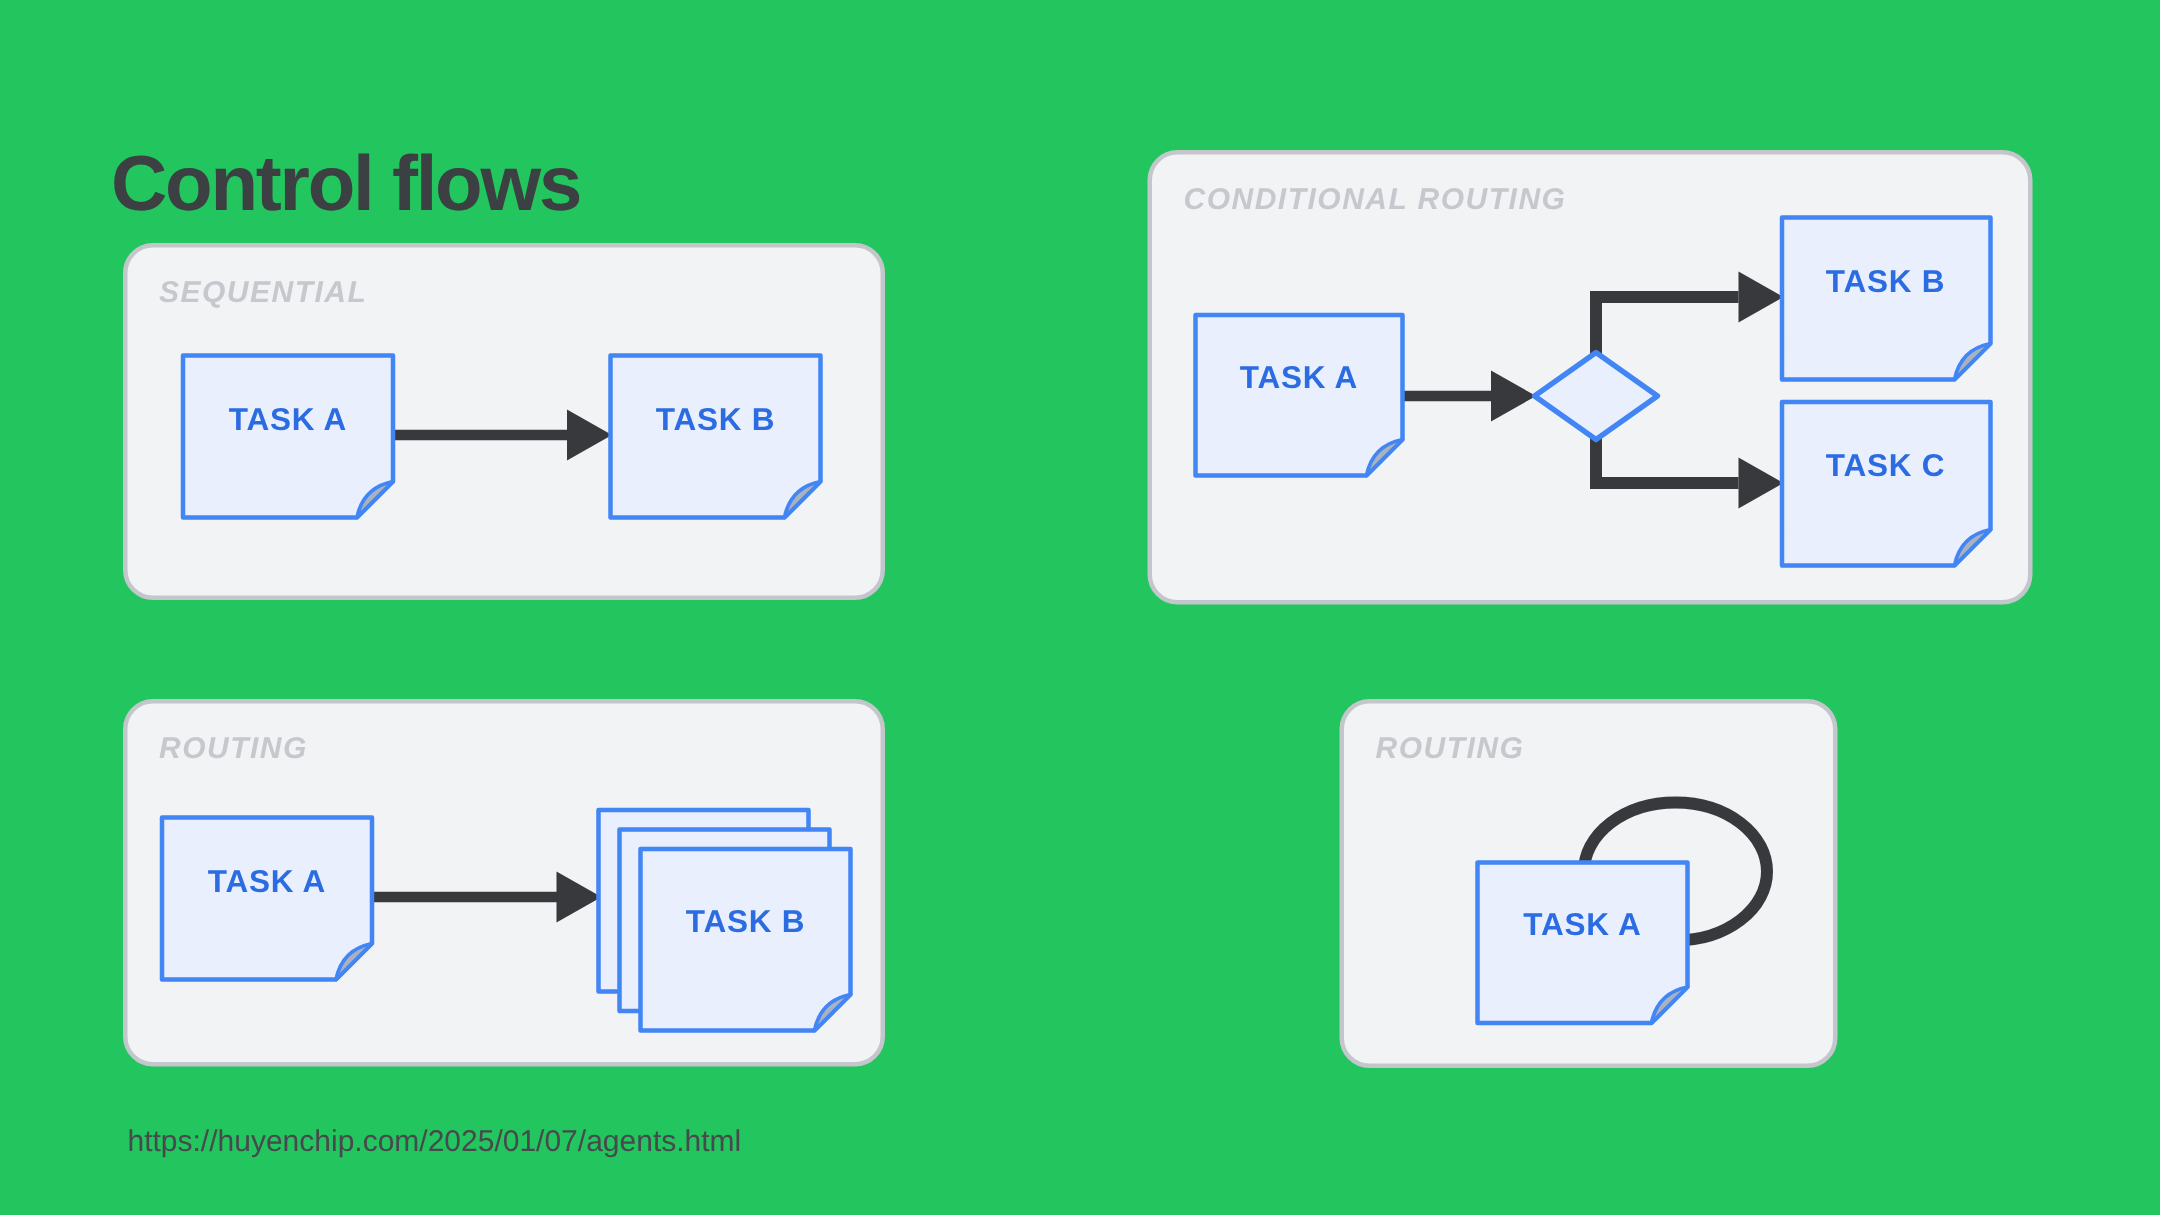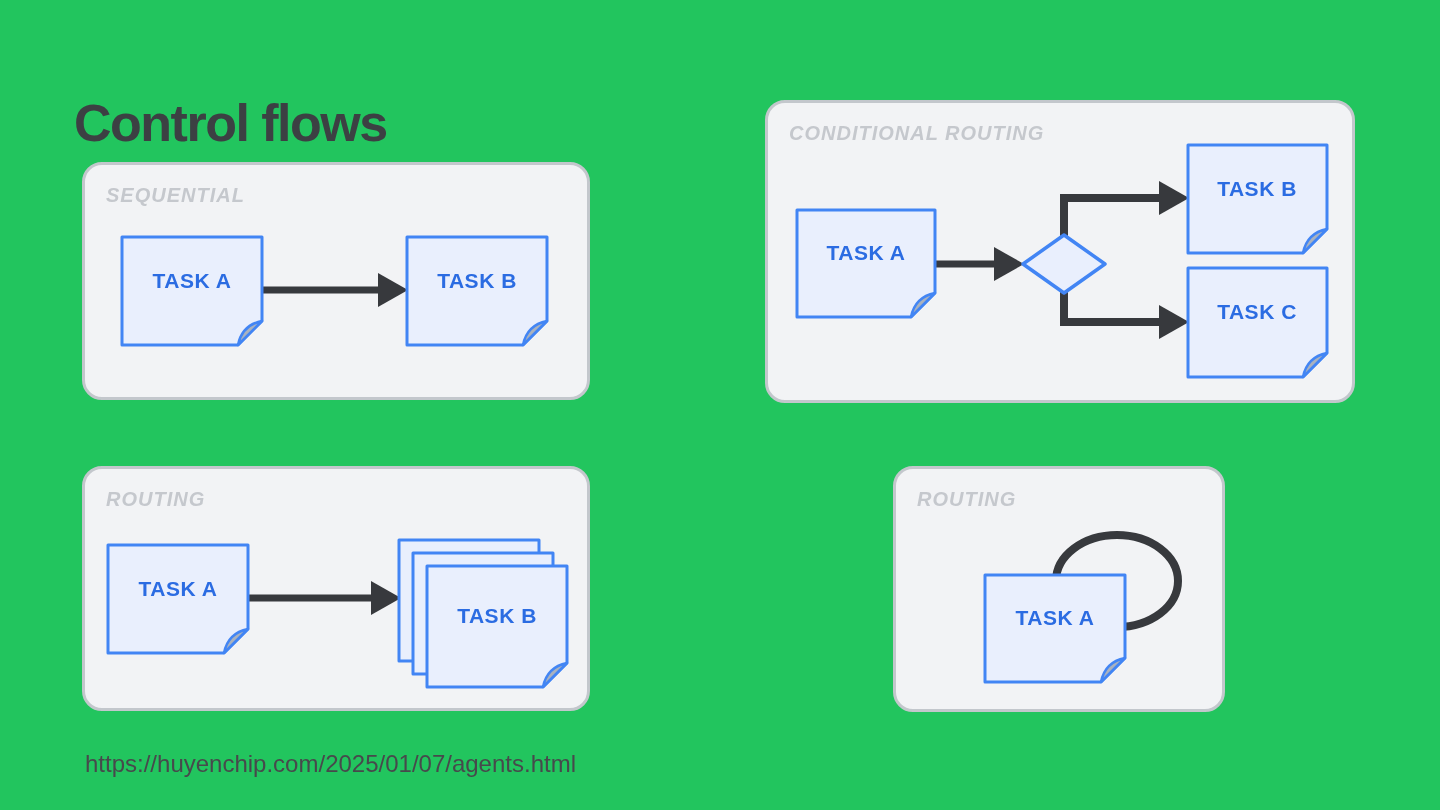--- a/index.html
+++ b/index.html
@@ -47,21 +47,21 @@
     display: block;
   }
   #panel-sequential   { left: 82px;  top: 162px; width: 508px; height: 238px; }
   #panel-conditional  { left: 765px; top: 100px; width: 590px; height: 303px; }
   #panel-parallel     { left: 82px;  top: 466px; width: 508px; height: 245px; }
   #panel-looping      { left: 893px; top: 466px; width: 332px; height: 246px; }
   .source-url {
     position: absolute;
     left: 85px;
     top: 750px;
-    font-size: 24px;
+    font-size: 20px;
     color: #47494c;
     letter-spacing: 0px;
   }
   
   .conn  { stroke: #37393d; stroke-width: 7; }
   .conn8 { stroke: #37393d; stroke-width: 8; fill: none; stroke-linejoin: miter; }
   .head  { fill: #37393d; }
   .task  { fill: #e9effd; stroke: #4285f4; stroke-width: 3; stroke-linejoin: round; }
   .diamond { fill: #e9effd; stroke: #4285f4; stroke-width: 3.5; stroke-linejoin: round; }
   .fold  { fill: #a9b2bf; stroke: #4285f4; stroke-width: 2.5; stroke-linejoin: round; }

